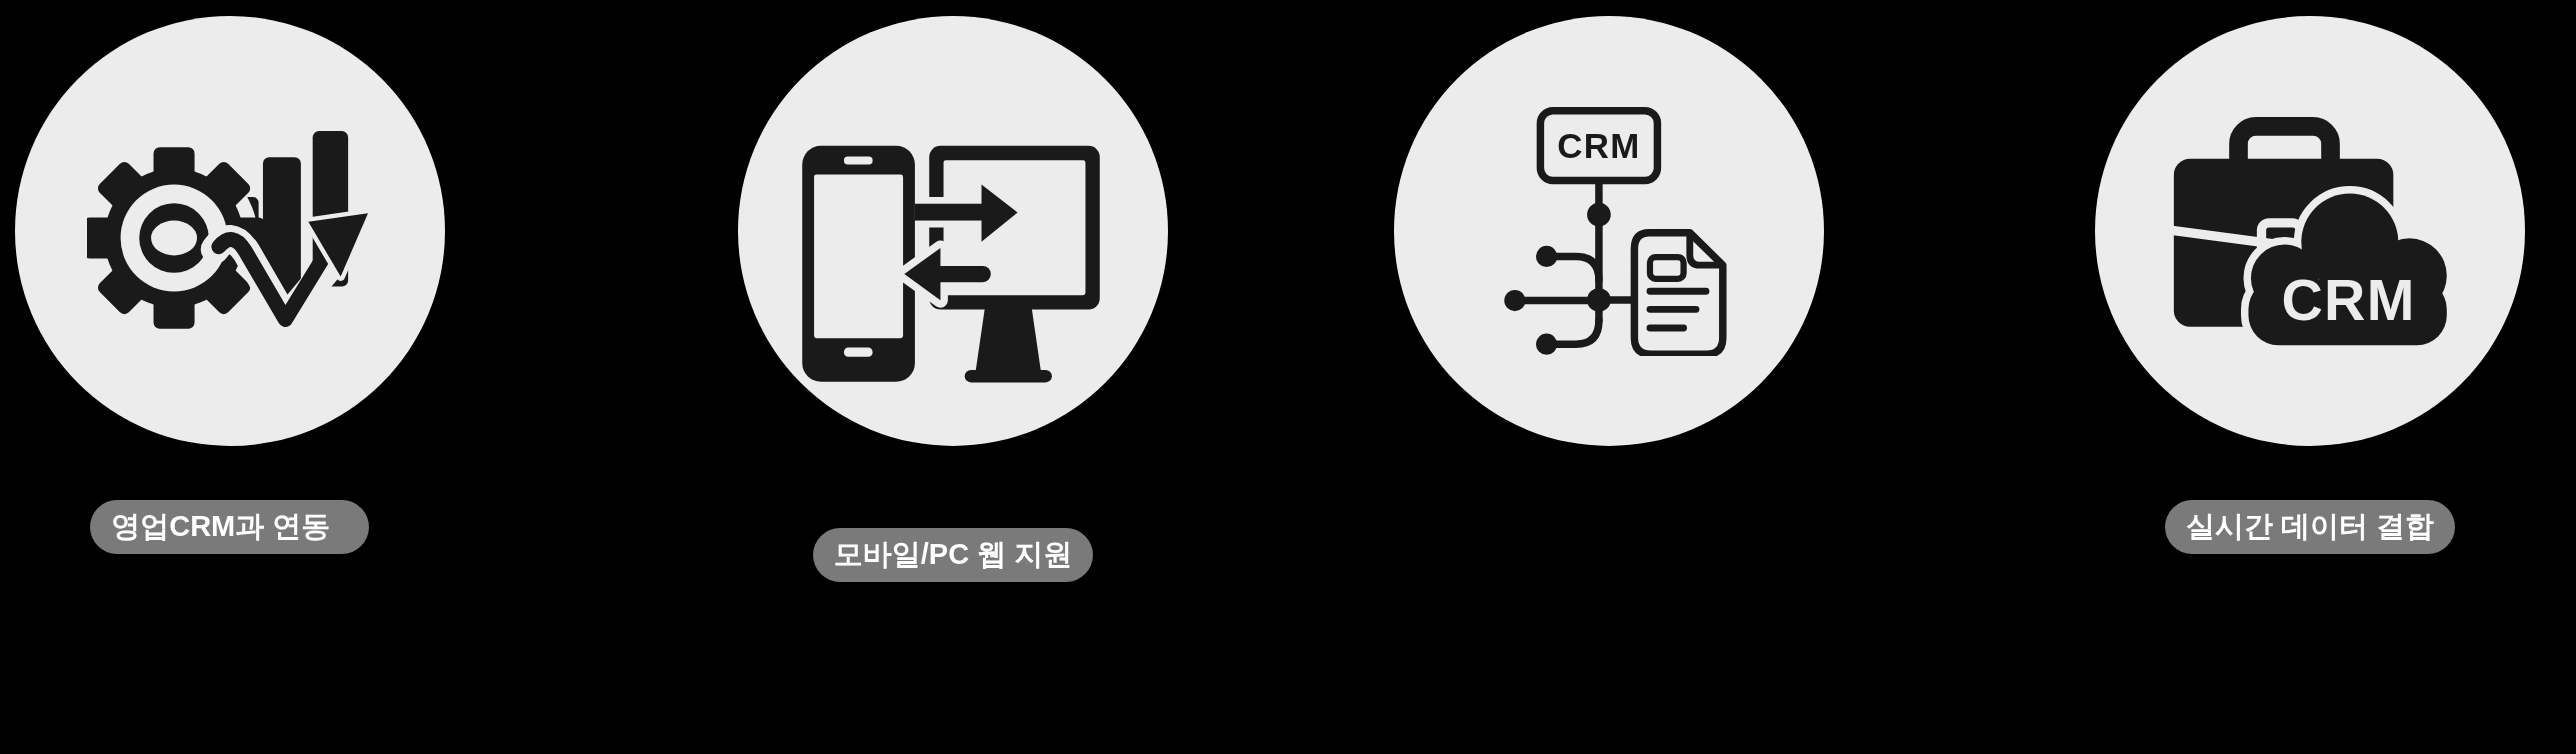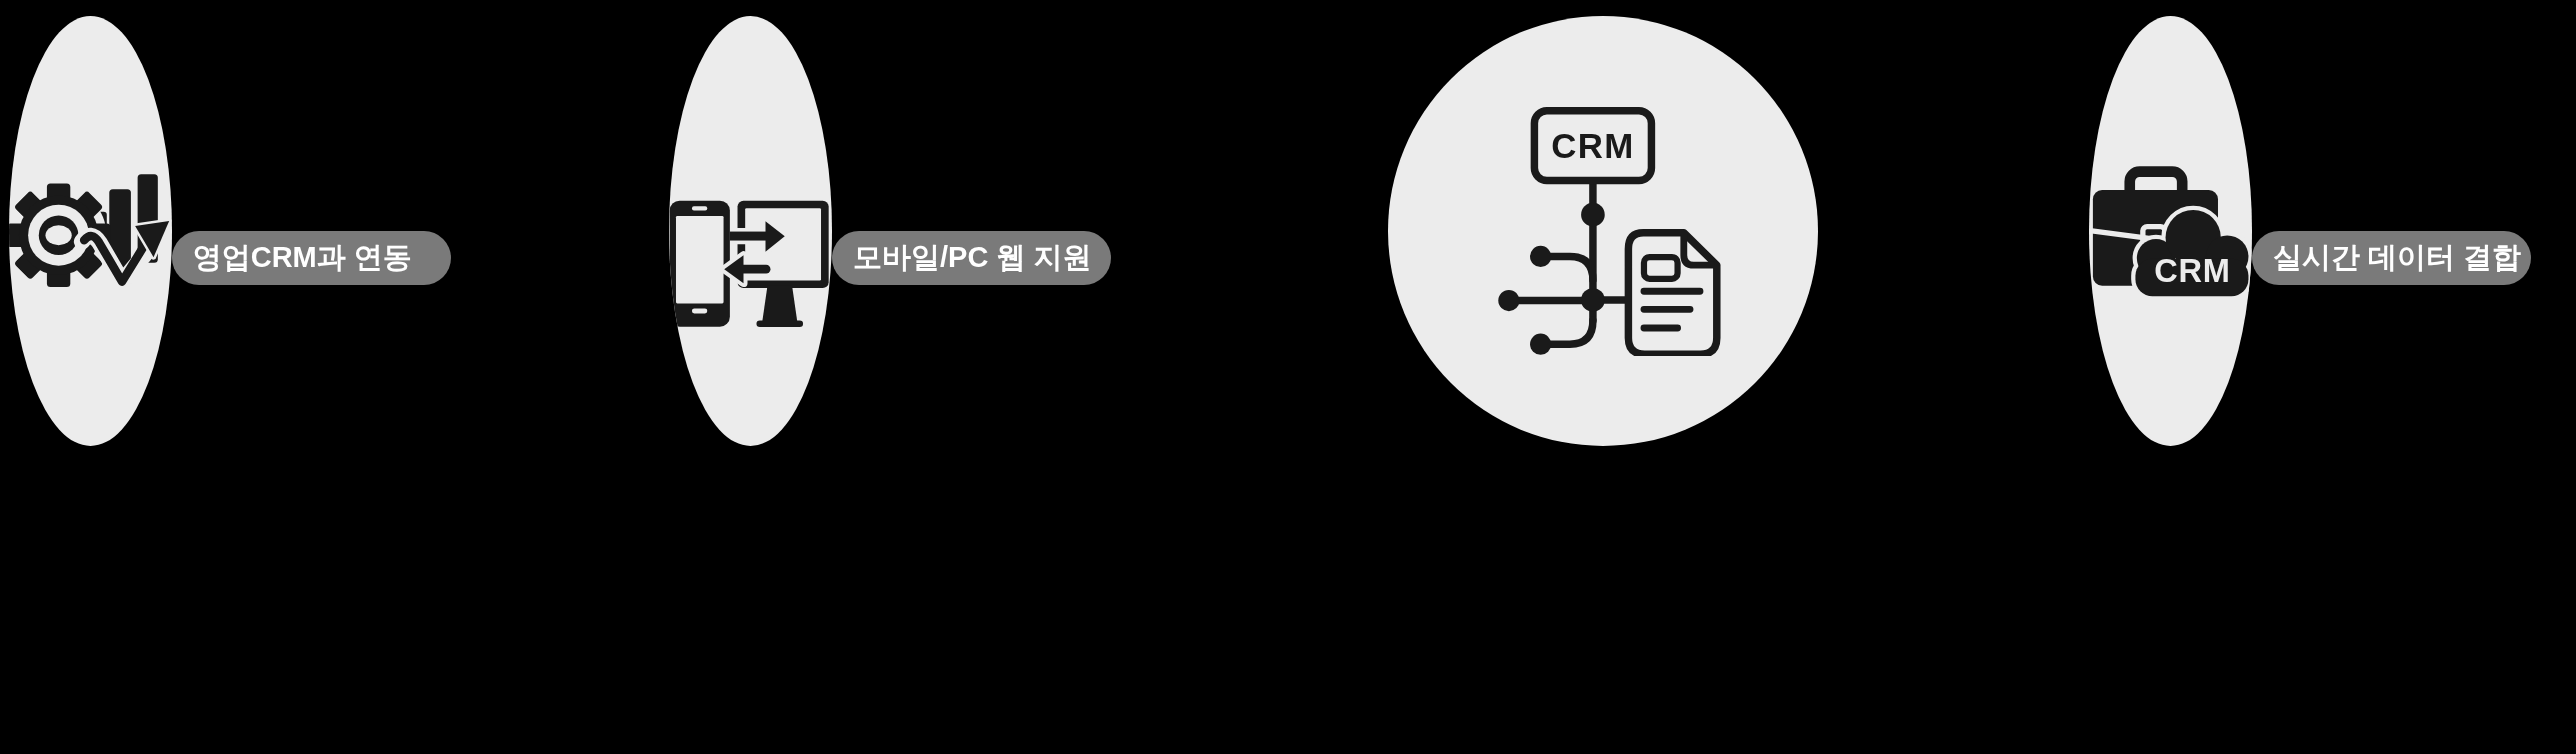--- a/index.html
+++ b/index.html
@@ -19,21 +19,21 @@
     left: 0; top: 0;
     width: 2576px;
     height: 755px;
     background: #000000;
   }
   .feature {
     position: absolute;
     top: 16px;
     width: 442px;
     display: flex;
-    flex-direction: row;
+    flex-direction: column;
     align-items: center;
   }
   .feature-circle {
     width: 430px;
     height: 430px;
     border-radius: 50%;
     background: #ececec;
     display: flex;
     align-items: center;
     justify-content: center;
@@ -50,21 +50,21 @@
     color: #ffffff;
     font-size: 29px;
     font-weight: 700;
     display: flex;
     align-items: center;
     justify-content: flex-start;
     white-space: nowrap;
     letter-spacing: 0px;
   }
   #feature-1 { left: 8.7px; }
-  #feature-2 { left: 669px; }
+  #feature-2 { left: 732px; gap: 28px; }
   #feature-3 { left: 1388px; }
   #feature-4 { left: 2089px; }
   #feature-2 .feature-circle svg { transform: translateY(32px); }
   .svg-crm-text {
     font-family: "Liberation Sans", "DejaVu Sans", sans-serif;
     font-weight: 800;
   }
 </style>
 </head>
 <body>

